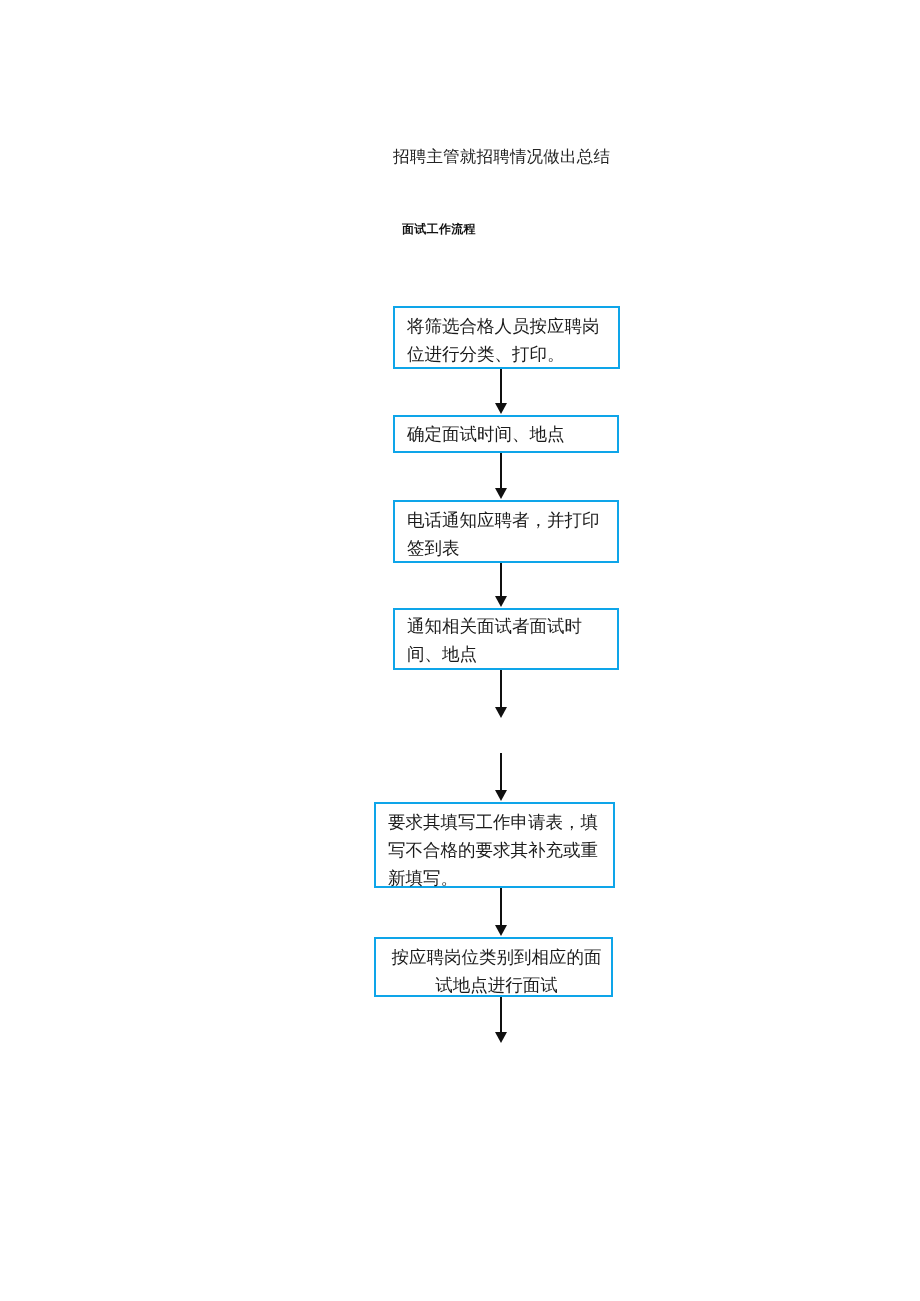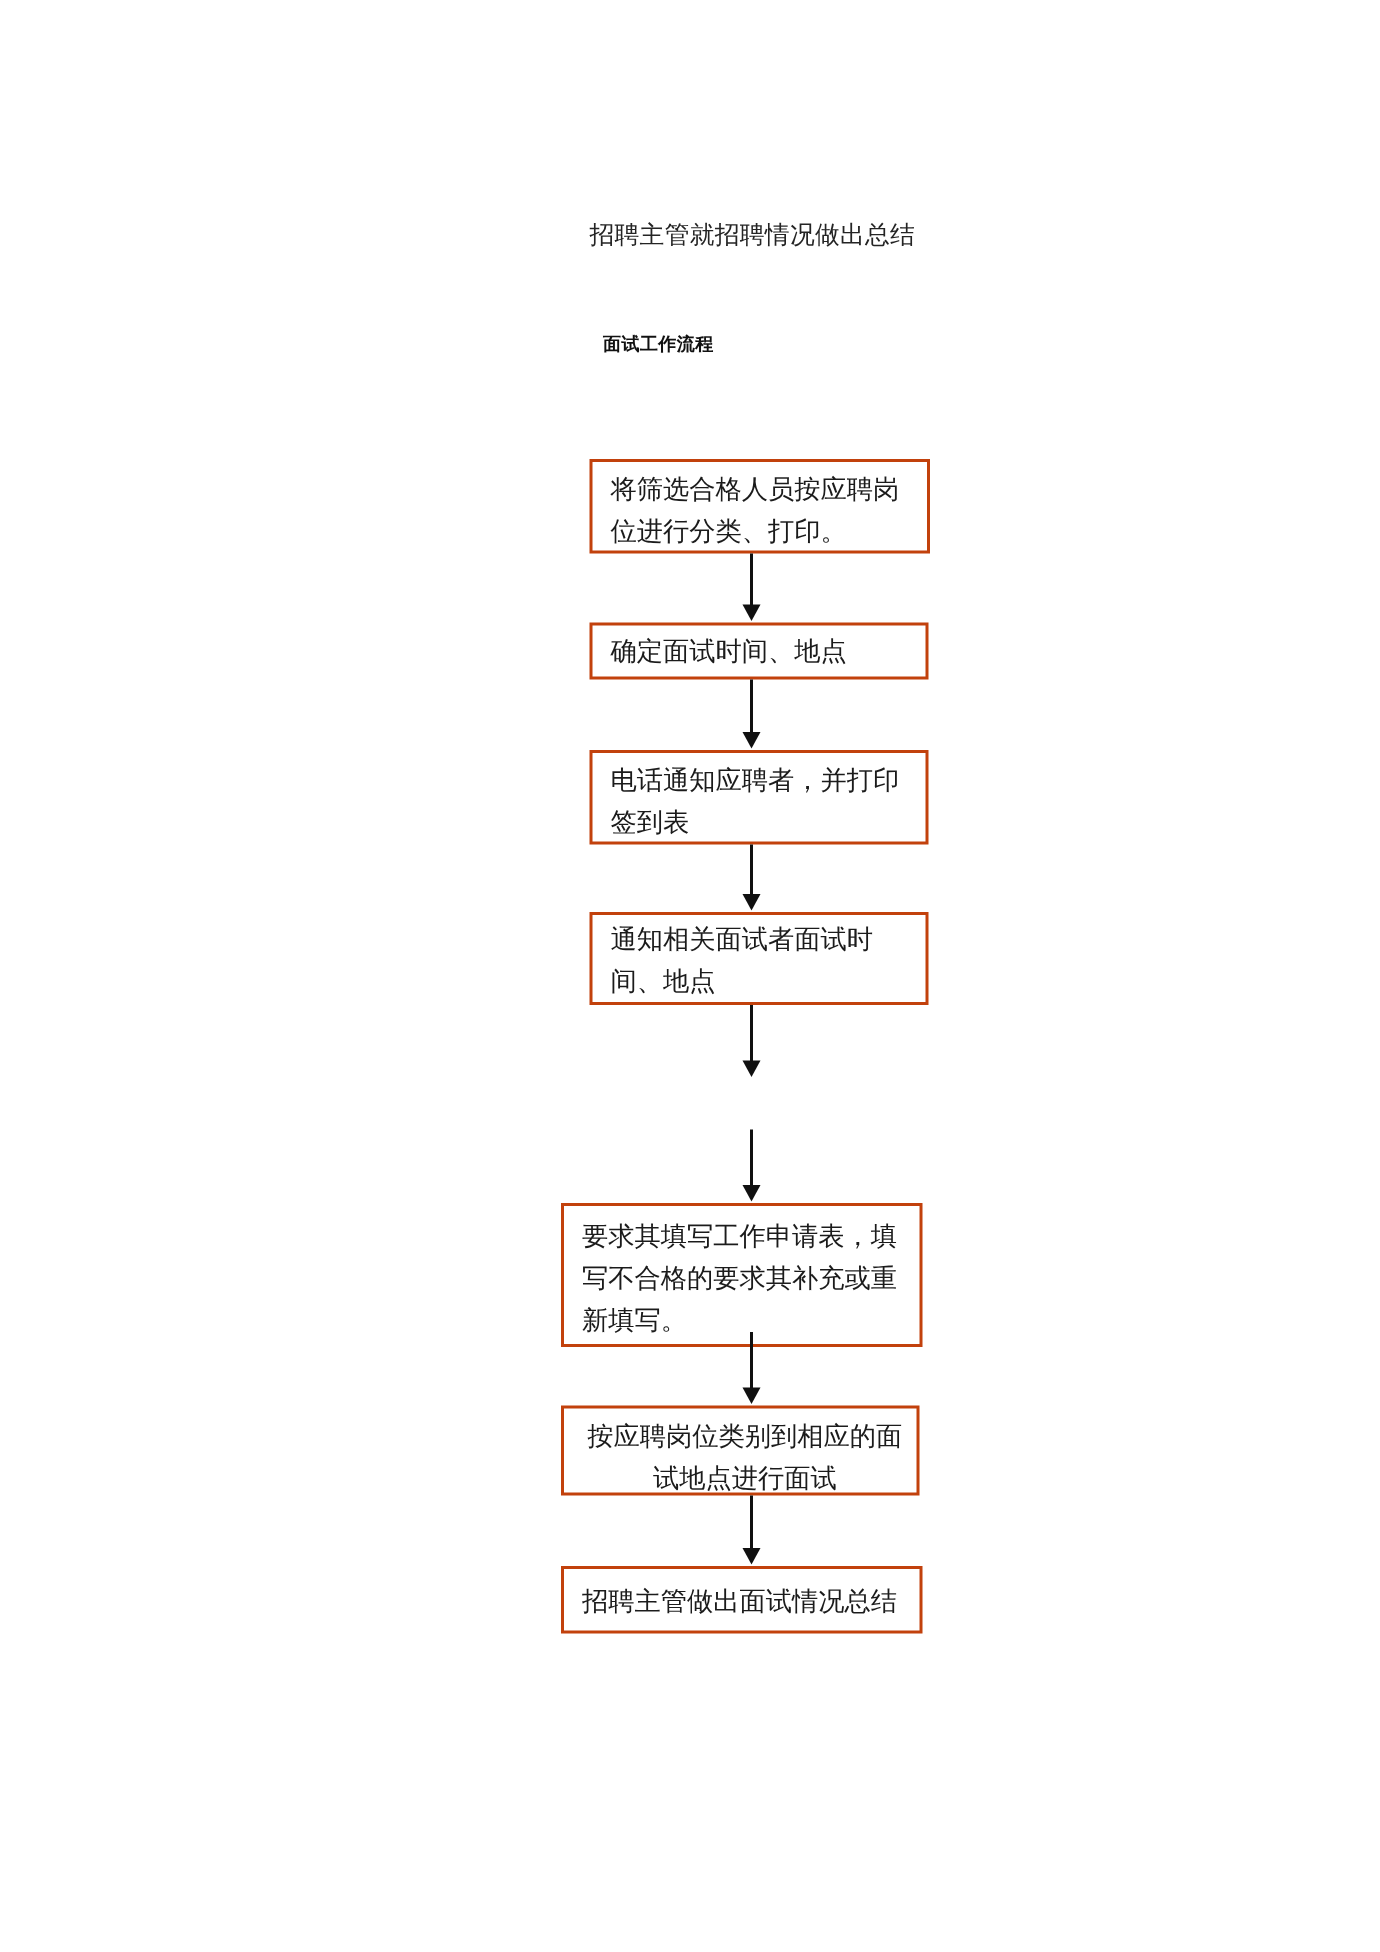--- a/index.html
+++ b/index.html
@@ -33,40 +33,40 @@
     font-family: "Liberation Sans", sans-serif;
     font-weight: bold;
     font-size: 12px;
     letter-spacing: 0.3px;
     white-space: nowrap;
     color: #111111;
   }
   .box {
     position: absolute;
     box-sizing: border-box;
-    border: 2px solid #c2410c;
+    border: 2px solid #0ea5e9;
     background: #ffffff;
     font-size: 17.5px;
     line-height: 28px;
     color: #1b1b1b;
     padding-left: 12px;
     padding-right: 6px;
     display: flex;
     align-items: center;
   }
   .box.multi {
     align-items: flex-start;
     padding-top: 4px;
   }
   #b1 { left: 393px; top: 306px; width: 227px; height: 63px; }
   #b2 { left: 393px; top: 415px; width: 226px; height: 38px; }
   #b3 { left: 393px; top: 500px; width: 226px; height: 63px; }
   #b4 { left: 393px; top: 608px; width: 226px; height: 62px; align-items: flex-end; }
   #b5 { left: 388px; top: 719px; width: 225px; height: 34px; }
-  #b6 { left: 374px; top: 802px; width: 241px; height: 96px; align-items: center; }
+  #b6 { left: 374px; top: 802px; width: 241px; height: 86px; }
   #b7 { left: 374px; top: 937px; width: 239px; height: 60px; text-align: center; }
   #b8 { left: 374px; top: 1044px; width: 241px; height: 45px; }
 
   .arrow {
     position: absolute;
     left: 495px;
     width: 12px;
   }
   .arrow::before {          
     content: "";
@@ -137,17 +137,14 @@
   </div>
 
   <div class="arrow" id="a6"></div>
 
   <div class="box multi" id="b7">
     <span>按应聘岗位类别到相应的面试地点进行面试</span>
   </div>
 
   <div class="arrow" id="a7"></div>
 
-  <div class="box" id="b8">
-    <span>招聘主管做出面试情况总结</span>
-  </div>
 
 </div>
 
 </body></html>

